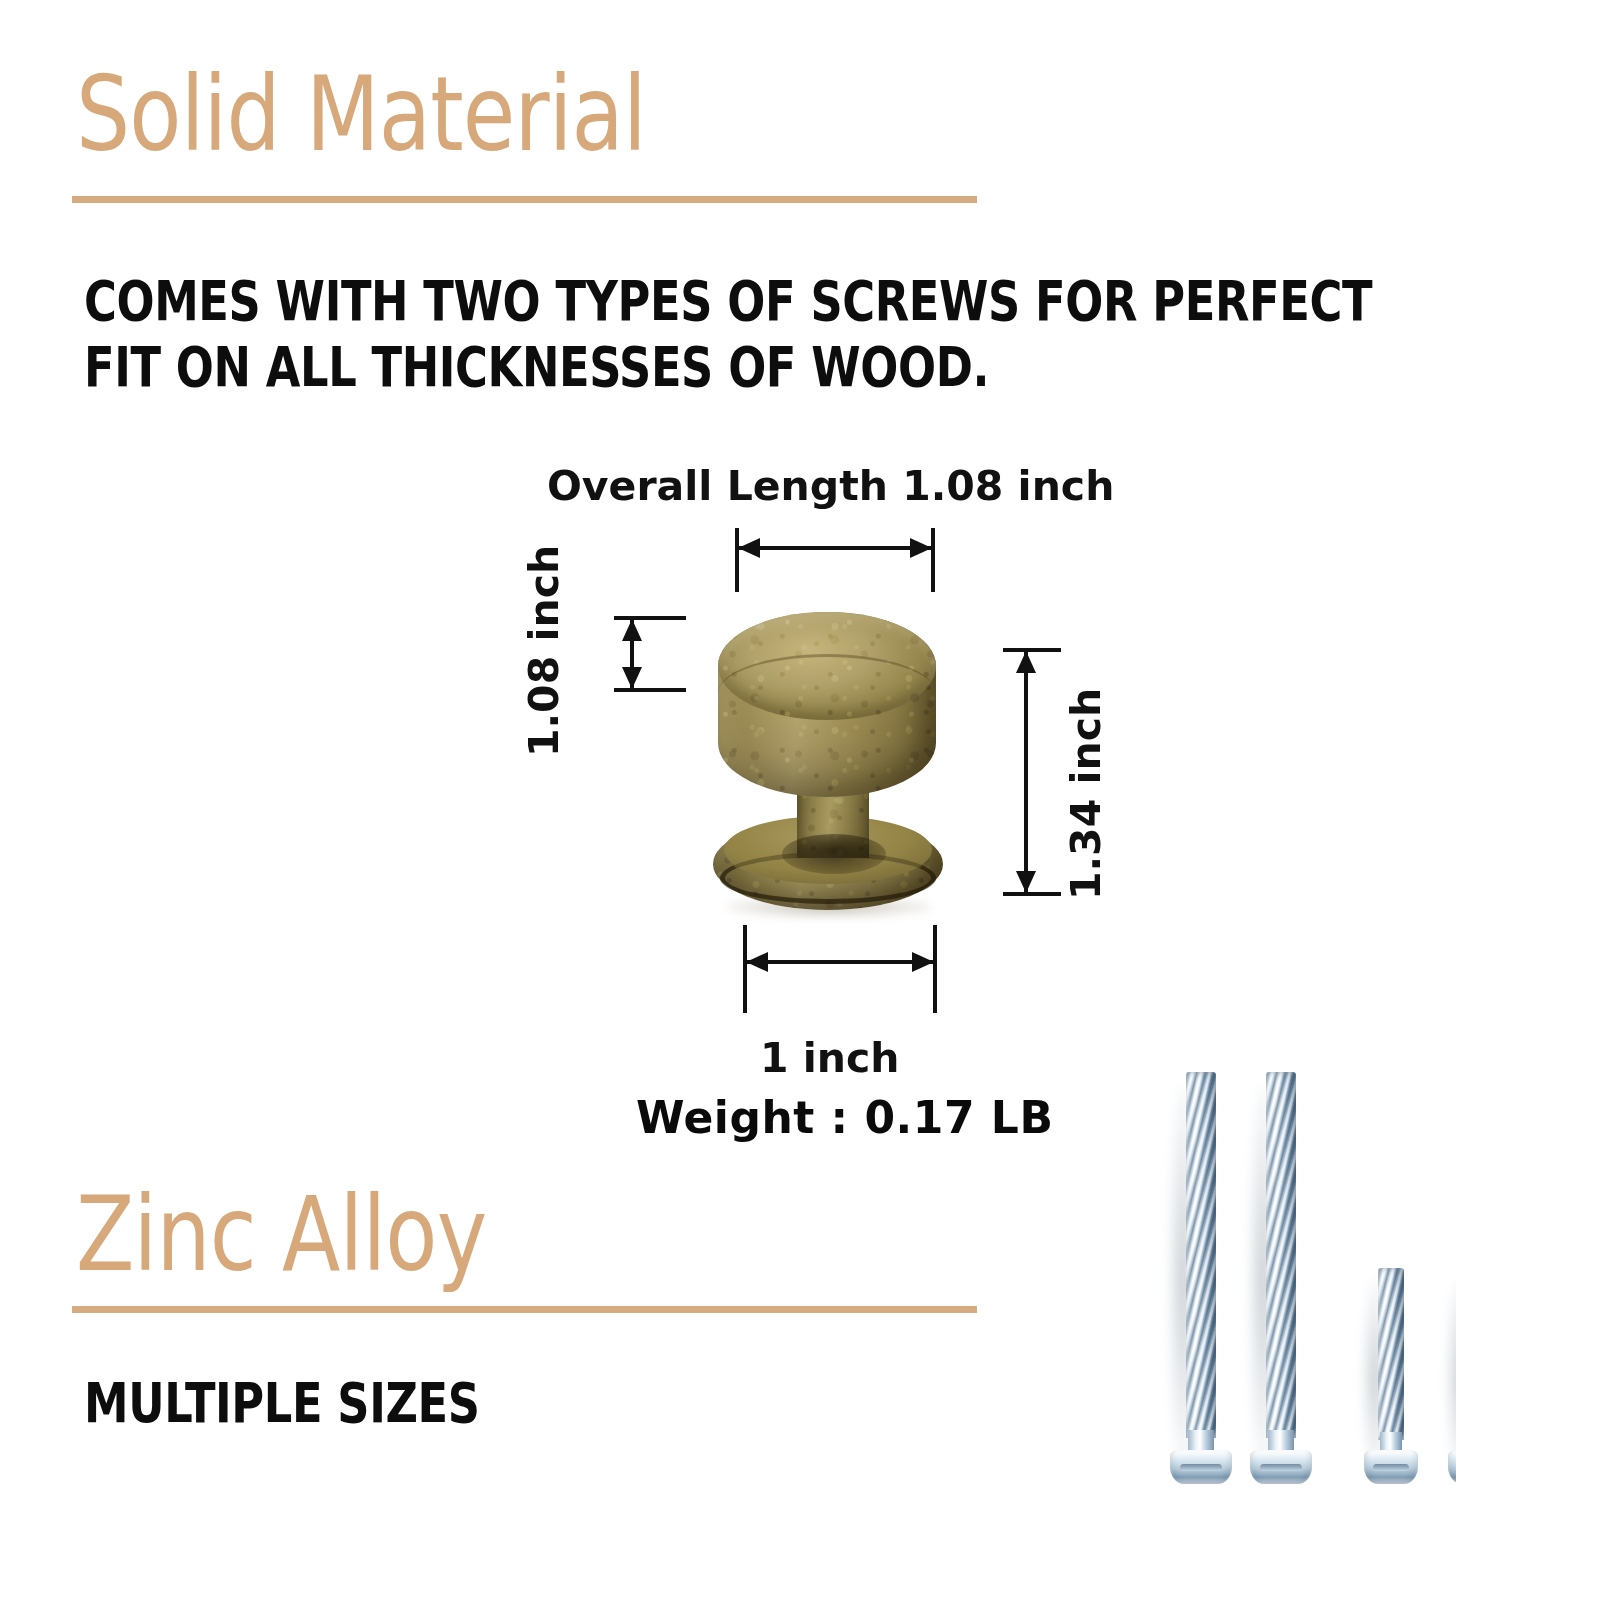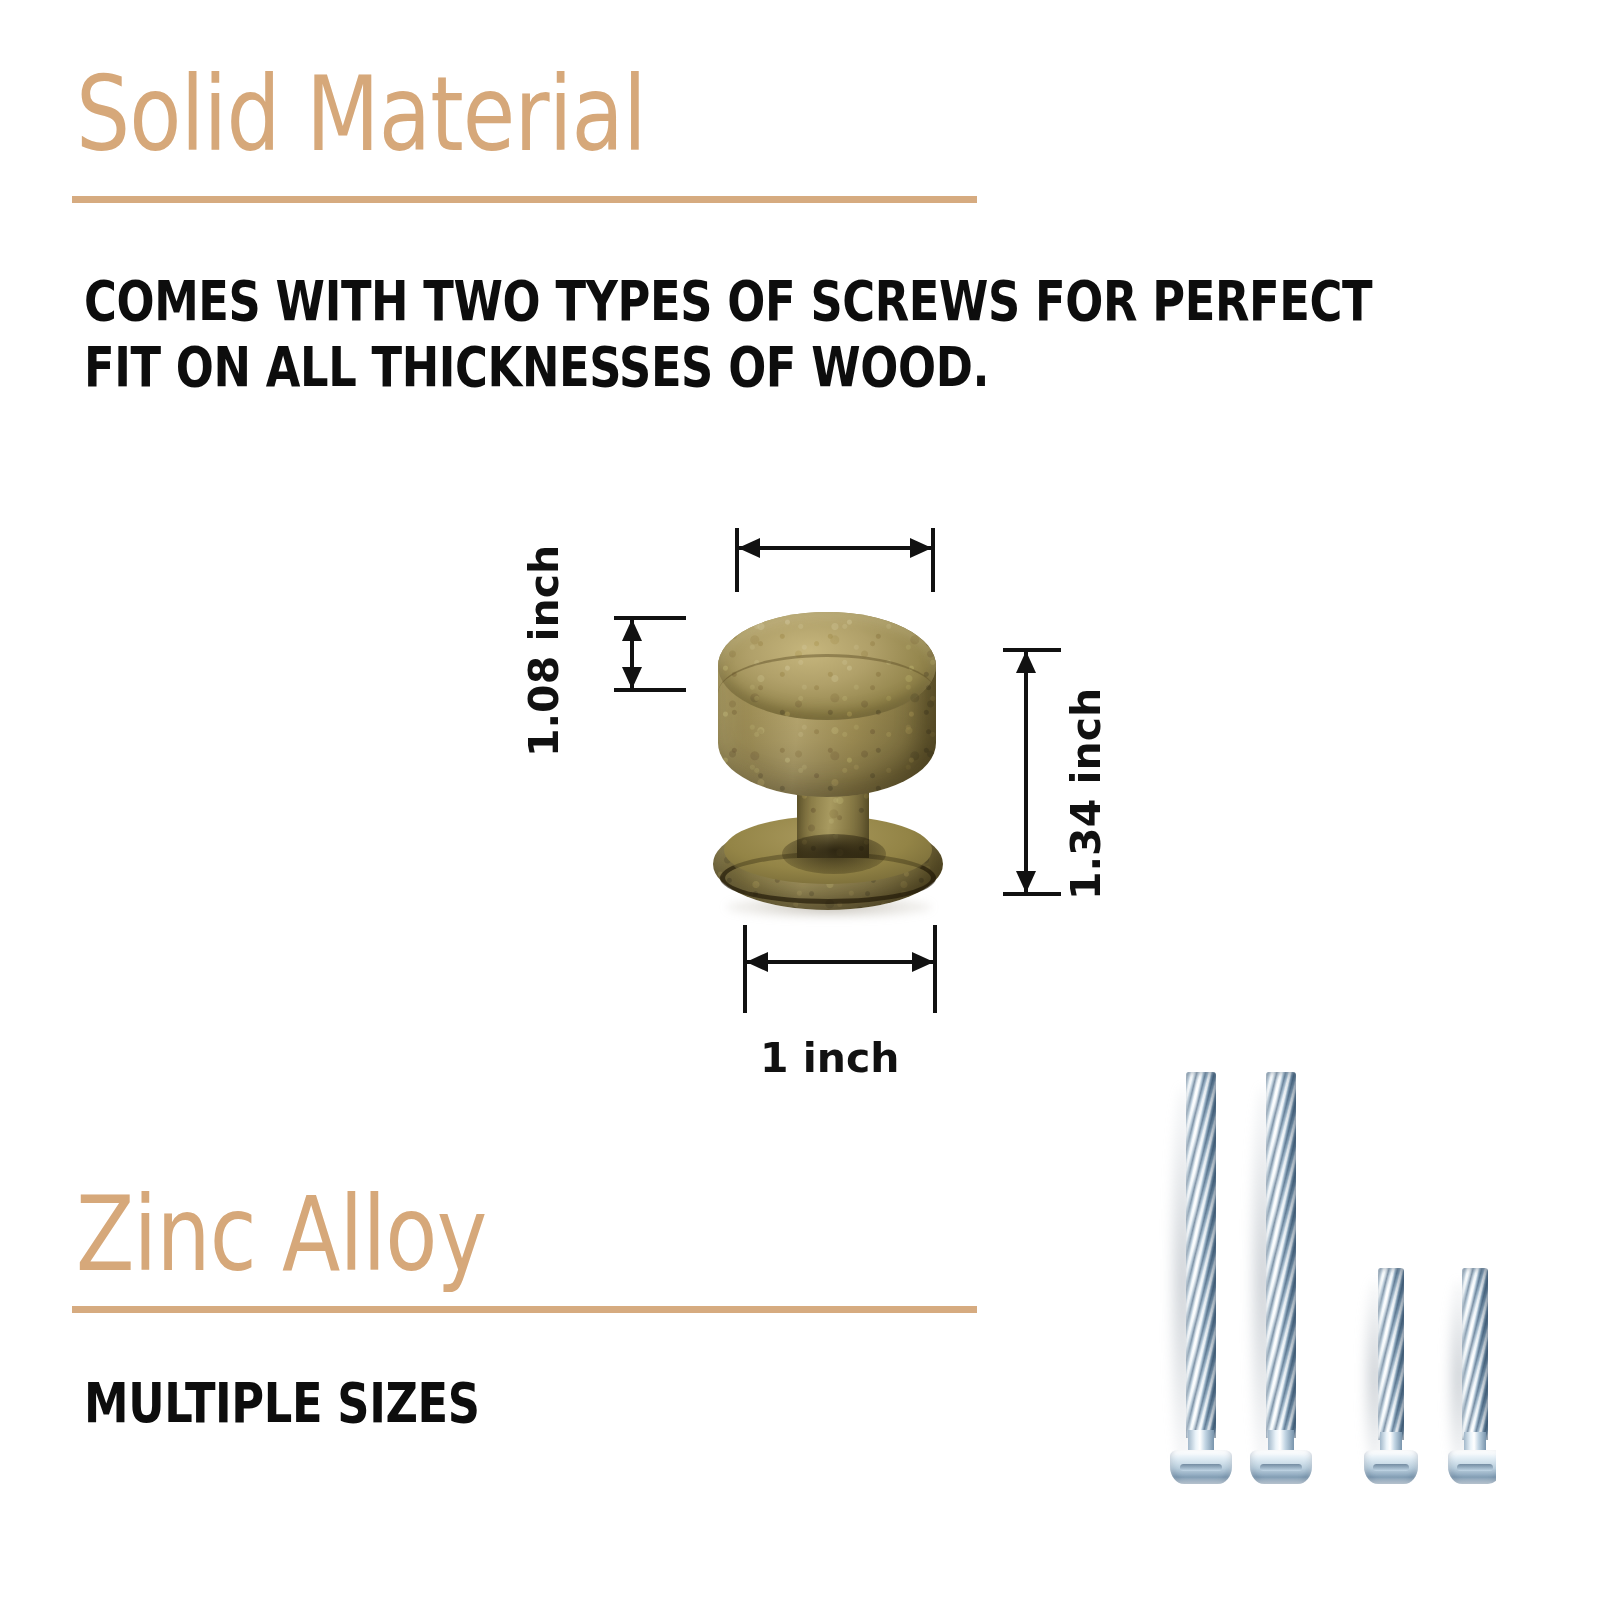--- a/index.html
+++ b/index.html
@@ -7,21 +7,20 @@
     padding: 0;
     background: #ffffff;
   }
   #page {
     position: relative;
     width: 1456px;
     height: 1600px;
     background: #ffffff;
     overflow: hidden;
     font-family: "Liberation Sans", sans-serif;
-    padding-left: 40px;
   }
 
   
   .section-title {
     position: absolute;
     color: #d6a87a;
     font-family: "DejaVu Sans", sans-serif;
     font-weight: 400;
     letter-spacing: -1px;
     transform: scaleX(0.82);
@@ -386,20 +385,21 @@
 
 <div id="page">
 
   <div class="section-title" id="title-solid-material">Solid Material</div>
 
   <div class="tan-rule" id="rule-top"></div>
 
   <div class="body-copy" id="copy-screws">COMES WITH TWO TYPES OF SCREWS FOR PERFECT
 FIT ON ALL THICKNESSES OF WOOD.</div>
 
+  <div class="dim-label" id="label-overall-length">Overall Length 1.08 inch</div>
 
   <div class="ext-line-v" style="left:735px; top:528px; height:64px;"></div>
   <div class="ext-line-v" style="left:931px; top:528px; height:64px;"></div>
   <div class="dim-arrow-h" style="left:739px; top:546px; width:192px;"></div>
 
   <div class="dim-label" id="label-height-108">1.08 inch</div>
 
   <div class="ext-line-h" style="left:614px; top:616px; width:72px;"></div>
   <div class="ext-line-h" style="left:614px; top:688px; width:72px;"></div>
   <div class="dim-arrow-v" style="left:630px; top:620px; height:68px;"></div>
@@ -409,20 +409,21 @@
   <div class="ext-line-h" style="left:1003px; top:648px; width:58px;"></div>
   <div class="ext-line-h" style="left:1003px; top:892px; width:58px;"></div>
   <div class="dim-arrow-v" style="left:1024px; top:652px; height:240px;"></div>
 
   <div class="ext-line-v" style="left:743px; top:925px; height:88px;"></div>
   <div class="ext-line-v" style="left:933px; top:925px; height:88px;"></div>
   <div class="dim-arrow-h" style="left:747px; top:960px; width:186px;"></div>
 
   <div class="dim-label" id="label-width-1inch">1 inch</div>
 
+  <div id="label-weight">Weight : 0.17 LB</div>
 
   <div id="knob-figure">
     <div class="knob-contact-shadow"></div>
     <div class="knob-base">
       <div class="knob-grain"></div>
     </div>
     <div class="knob-base-top"></div>
     <div class="knob-base-groove"></div>
     <div class="knob-stem">
       <div class="knob-grain"></div>

